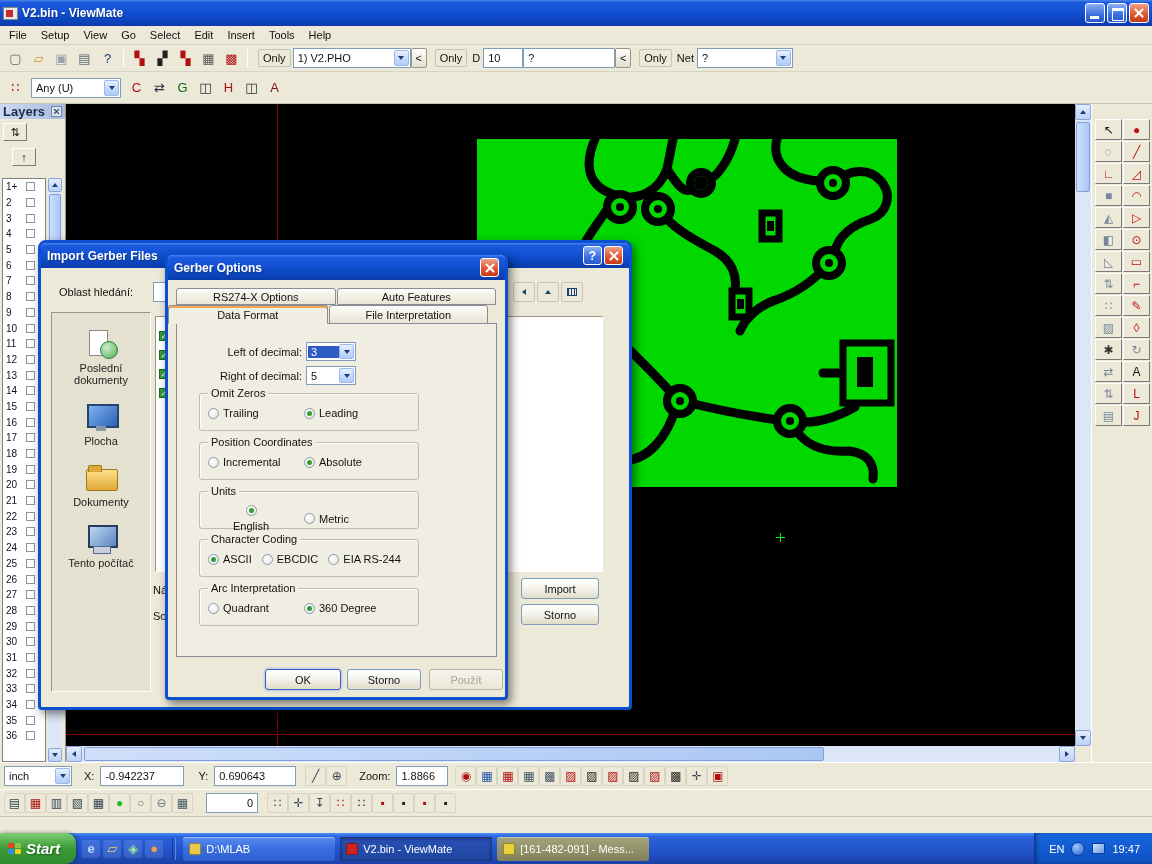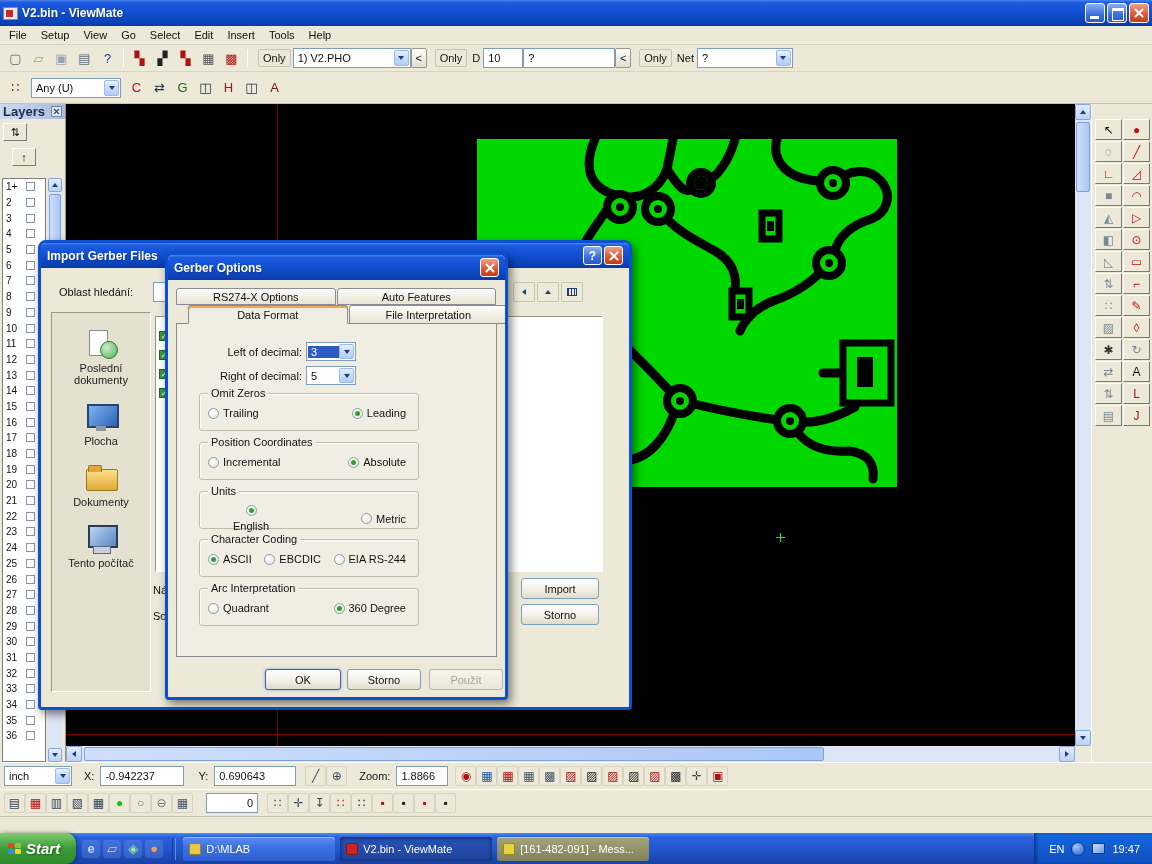--- a/index.html
+++ b/index.html
@@ -133,34 +133,34 @@
   .xp-btn.default { border-color:#3c5fc0; box-shadow:0 0 3px #7b9ee8; }
   .xp-btn.disabled { color:#a8a494; border-color:#b8b4a4; background:linear-gradient(180deg,#f6f4ec,#eae6d8); }
   .clip-label { overflow:hidden; white-space:nowrap; display:block; }
   .nav-ic { position:absolute; width:22px; height:20px; border:1px solid #c8c4b4; border-radius:2px;
     display:flex; align-items:center; justify-content:center; background:#ece9d8; }
   .mini-grid { width:10px; height:8px; border:1px solid #1f3f77; background:linear-gradient(90deg,#1f3f77 1px,transparent 1px) 0 0/3px 100%; }
 
   
   #gerber-dialog { left:165px; top:252px; width:343px; height:448px; z-index:20; }
   #tabs-back  { position:absolute; left:8px; top:8px;  width:321px; height:17px; display:flex; }
-  #tabs-front { position:absolute; left:20px; top:25px; width:321px; height:19px; display:flex; }
+  #tabs-front { position:absolute; left:0; top:25px; width:321px; height:19px; display:flex; }
   .tab { flex:1; display:flex; align-items:center; justify-content:center; background:linear-gradient(180deg,#fcfbf7,#e8e4d4);
     border:1px solid #898c95; border-radius:3px 3px 0 0; margin-right:1px; }
   .tab.active { background:#f0eee2; border-bottom-color:#f0eee2; position:relative; z-index:3; box-shadow:inset 0 2px 0 #f0a858; }
   .tab-panel { position:absolute; left:8px; top:43px; width:321px; height:334px; background:#f0eee2; border:1px solid #898c95; z-index:2; }
   .dec-label { position:absolute; left:0; width:125px; text-align:right; line-height:19px; }
   .combo-sm { position:absolute; width:50px; height:19px; background:#fff; border:1px solid #7f9db9; display:flex; align-items:center; padding:1px 16px 1px 1px; }
   .combo-sm .combo-arrow { height:15px; }
   .sel-val { background:#2f5bc4; color:#fff; padding:0 3px; flex:1; }
   .plain-val { padding:0 3px; flex:1; }
   .group-box { position:absolute; left:22px; width:220px; height:38px; border:1px solid #c0bcaa; border-radius:3px;
     box-shadow:inset 1px 1px 0 #fdfcf6; }
   .group-title { position:absolute; top:-7px; left:8px; background:#f0eee2; padding:0 3px; }
-  .radio-row { position:absolute; left:8px; right:2px; top:13px; display:flex; align-items:center;justify-content:space-between; }
+  .radio-row { position:absolute; left:8px; right:2px; top:13px; display:flex; align-items:center; }
   .radio-opt { display:flex; align-items:center; gap:4px; margin-right:10px; }
   .radio { width:11px; height:11px; border-radius:50%; background:radial-gradient(circle at 35% 35%,#fff,#e4e4de);
     border:1px solid #8a9aaa; position:relative; flex:none; }
   .radio.checked::after { content:""; position:absolute; left:2px; top:2px; width:5px; height:5px; border-radius:50%; background:#2fa02f; }
 
   
   .taskbar { position:absolute; left:0; top:833px; width:1152px; height:31px;
     background:linear-gradient(180deg,#4a90f4 0%,#2a63de 12%,#2152c8 60%,#1941a5 100%); display:flex; align-items:center; }
   .start-btn { height:31px; padding:0 16px 0 8px; border-radius:0 10px 10px 0;
     background:linear-gradient(180deg,#7ece71,#3c9a37 50%,#2f8b2c); display:flex; align-items:center; gap:5px;

